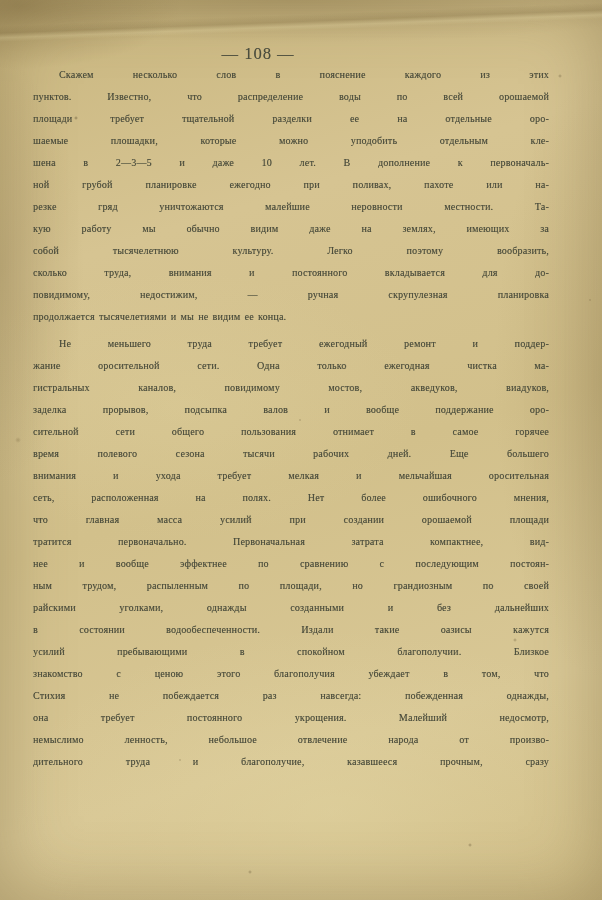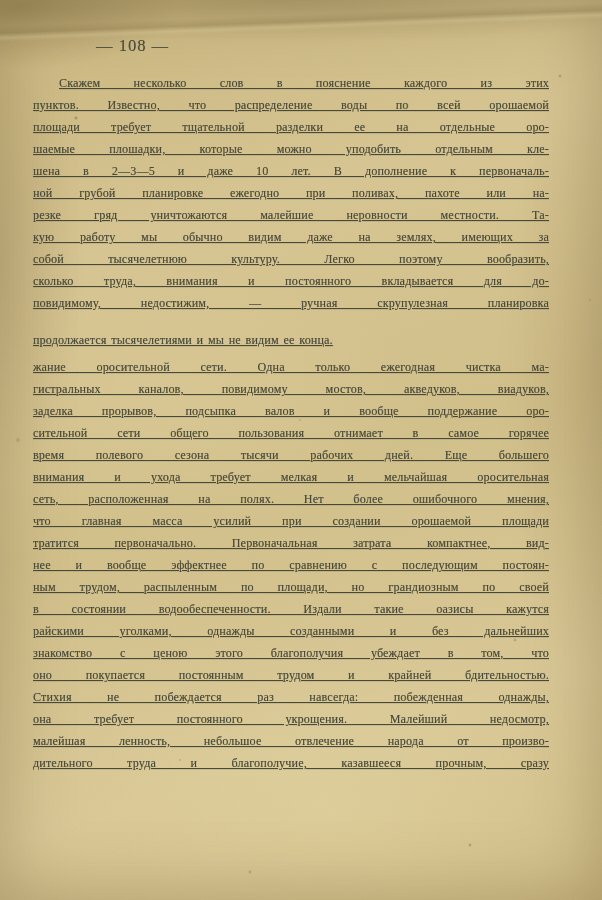--- a/index.html
+++ b/index.html
@@ -44,52 +44,51 @@
     top: 14px;
     left: -20px;
     width: 660px;
     height: 16px;
     transform: rotate(-2.2deg);
     background: linear-gradient(180deg, rgba(112,93,52,0) 0%, rgba(112,93,52,0.22) 45%, rgba(226,214,165,0.25) 75%, rgba(112,93,52,0) 100%);
     pointer-events: none;
   }
   .pagenum {
     position: absolute;
-    top: 36px;
+    top: 44px;
     left: 96px;
     width: 324px;
-    text-align: left;
+    text-align: center;
     font-size: 16.5px;
     letter-spacing: 1px;
     color: #4a4d3e;
     text-shadow: 0.3px 0.3px 0.5px rgba(70,70,50,0.45);
   }
   .text-block {
     position: absolute;
-    top: 72px;
+    top: 64px;
     left: 33px;
     width: 516px;
     color: #474a3b;
-    font-size: 12px;
+    font-size: 10px;
     letter-spacing: 0.2px;
     word-spacing: 1.5px;
     text-shadow: 0.3px 0.3px 0.5px rgba(70,70,50,0.45);
-    text-decoration: underline;
   }
   .paragraph + .paragraph { margin-top: 5px; }
   .line {
     height: 22px;
     line-height: 22px;
     text-align: justify;
     text-align-last: justify;
     overflow: hidden;
     white-space: normal;
   }
   .line.indent { text-indent: 26px; }
-  .line.plain  { text-align-last: left; margin-top: 15px; }
+  .line.plain  { text-align-last: left; }
 </style>
 </head>
 <body>
 
 <div class="page">
   <div class="crease"></div>
   <div class="specks"></div>
   <div class="pagenum">— 108 —</div>
   <div class="text-block">
       <div class="paragraph">
@@ -100,34 +99,35 @@
         <div class="line">шена в 2—3—5 и даже 10 лет. В дополнение к первоначаль-</div>
         <div class="line">ной грубой планировке ежегодно при поливах, пахоте или на-</div>
         <div class="line">резке гряд уничтожаются малейшие неровности местности. Та-</div>
         <div class="line">кую работу мы обычно видим даже на землях, имеющих за</div>
         <div class="line">собой тысячелетнюю культуру. Легко поэтому вообразить,</div>
         <div class="line">сколько труда, внимания и постоянного вкладывается для до-</div>
         <div class="line">повидимому, недостижим, — ручная скрупулезная планировка</div>
         <div class="line plain">продолжается тысячелетиями и мы не видим ее конца.</div>
       </div>
       <div class="paragraph">
+        <div class="line indent">Не меньшего труда требует ежегодный ремонт и поддер-</div>
         <div class="line">жание оросительной сети. Одна только ежегодная чистка ма-</div>
         <div class="line">гистральных каналов, повидимому мостов, акведуков, виадуков,</div>
         <div class="line">заделка прорывов, подсыпка валов и вообще поддержание оро-</div>
         <div class="line">сительной сети общего пользования отнимает в самое горячее</div>
         <div class="line">время полевого сезона тысячи рабочих дней. Еще большего</div>
         <div class="line">внимания и ухода требует мелкая и мельчайшая оросительная</div>
         <div class="line">сеть, расположенная на полях. Нет более ошибочного мнения,</div>
         <div class="line">что главная масса усилий при создании орошаемой площади</div>
         <div class="line">тратится первоначально. Первоначальная затрата компактнее, вид-</div>
         <div class="line">нее и вообще эффектнее по сравнению с последующим постоян-</div>
         <div class="line">ным трудом, распыленным по площади, но грандиозным по своей</div>
+        <div class="line">райскими уголками, однажды созданными и без дальнейших</div>
         <div class="line">в состоянии водообеспеченности. Издали такие оазисы кажутся</div>
-        <div class="line">райскими уголками, однажды созданными и без дальнейших</div>
+        <div class="line">усилий пребывающими в спокойном благополучии. Близкое</div>
         <div class="line">знакомство с ценою этого благополучия убеждает в том, что</div>
-        <div class="line">оно покупается постоянным трудом и крайней бдительностью.</div>
         <div class="line">Стихия не побеждается раз навсегда: побежденная однажды,</div>
         <div class="line">она требует постоянного укрощения. Малейший недосмотр,</div>
-        <div class="line">малейшая ленность, небольшое отвлечение народа от произво-</div>
+        <div class="line">немыслимо ленность, небольшое отвлечение народа от произво-</div>
         <div class="line">дительного труда и благополучие, казавшееся прочным, сразу</div>
       </div>
     </div>
 </div>
 
 </body></html>

